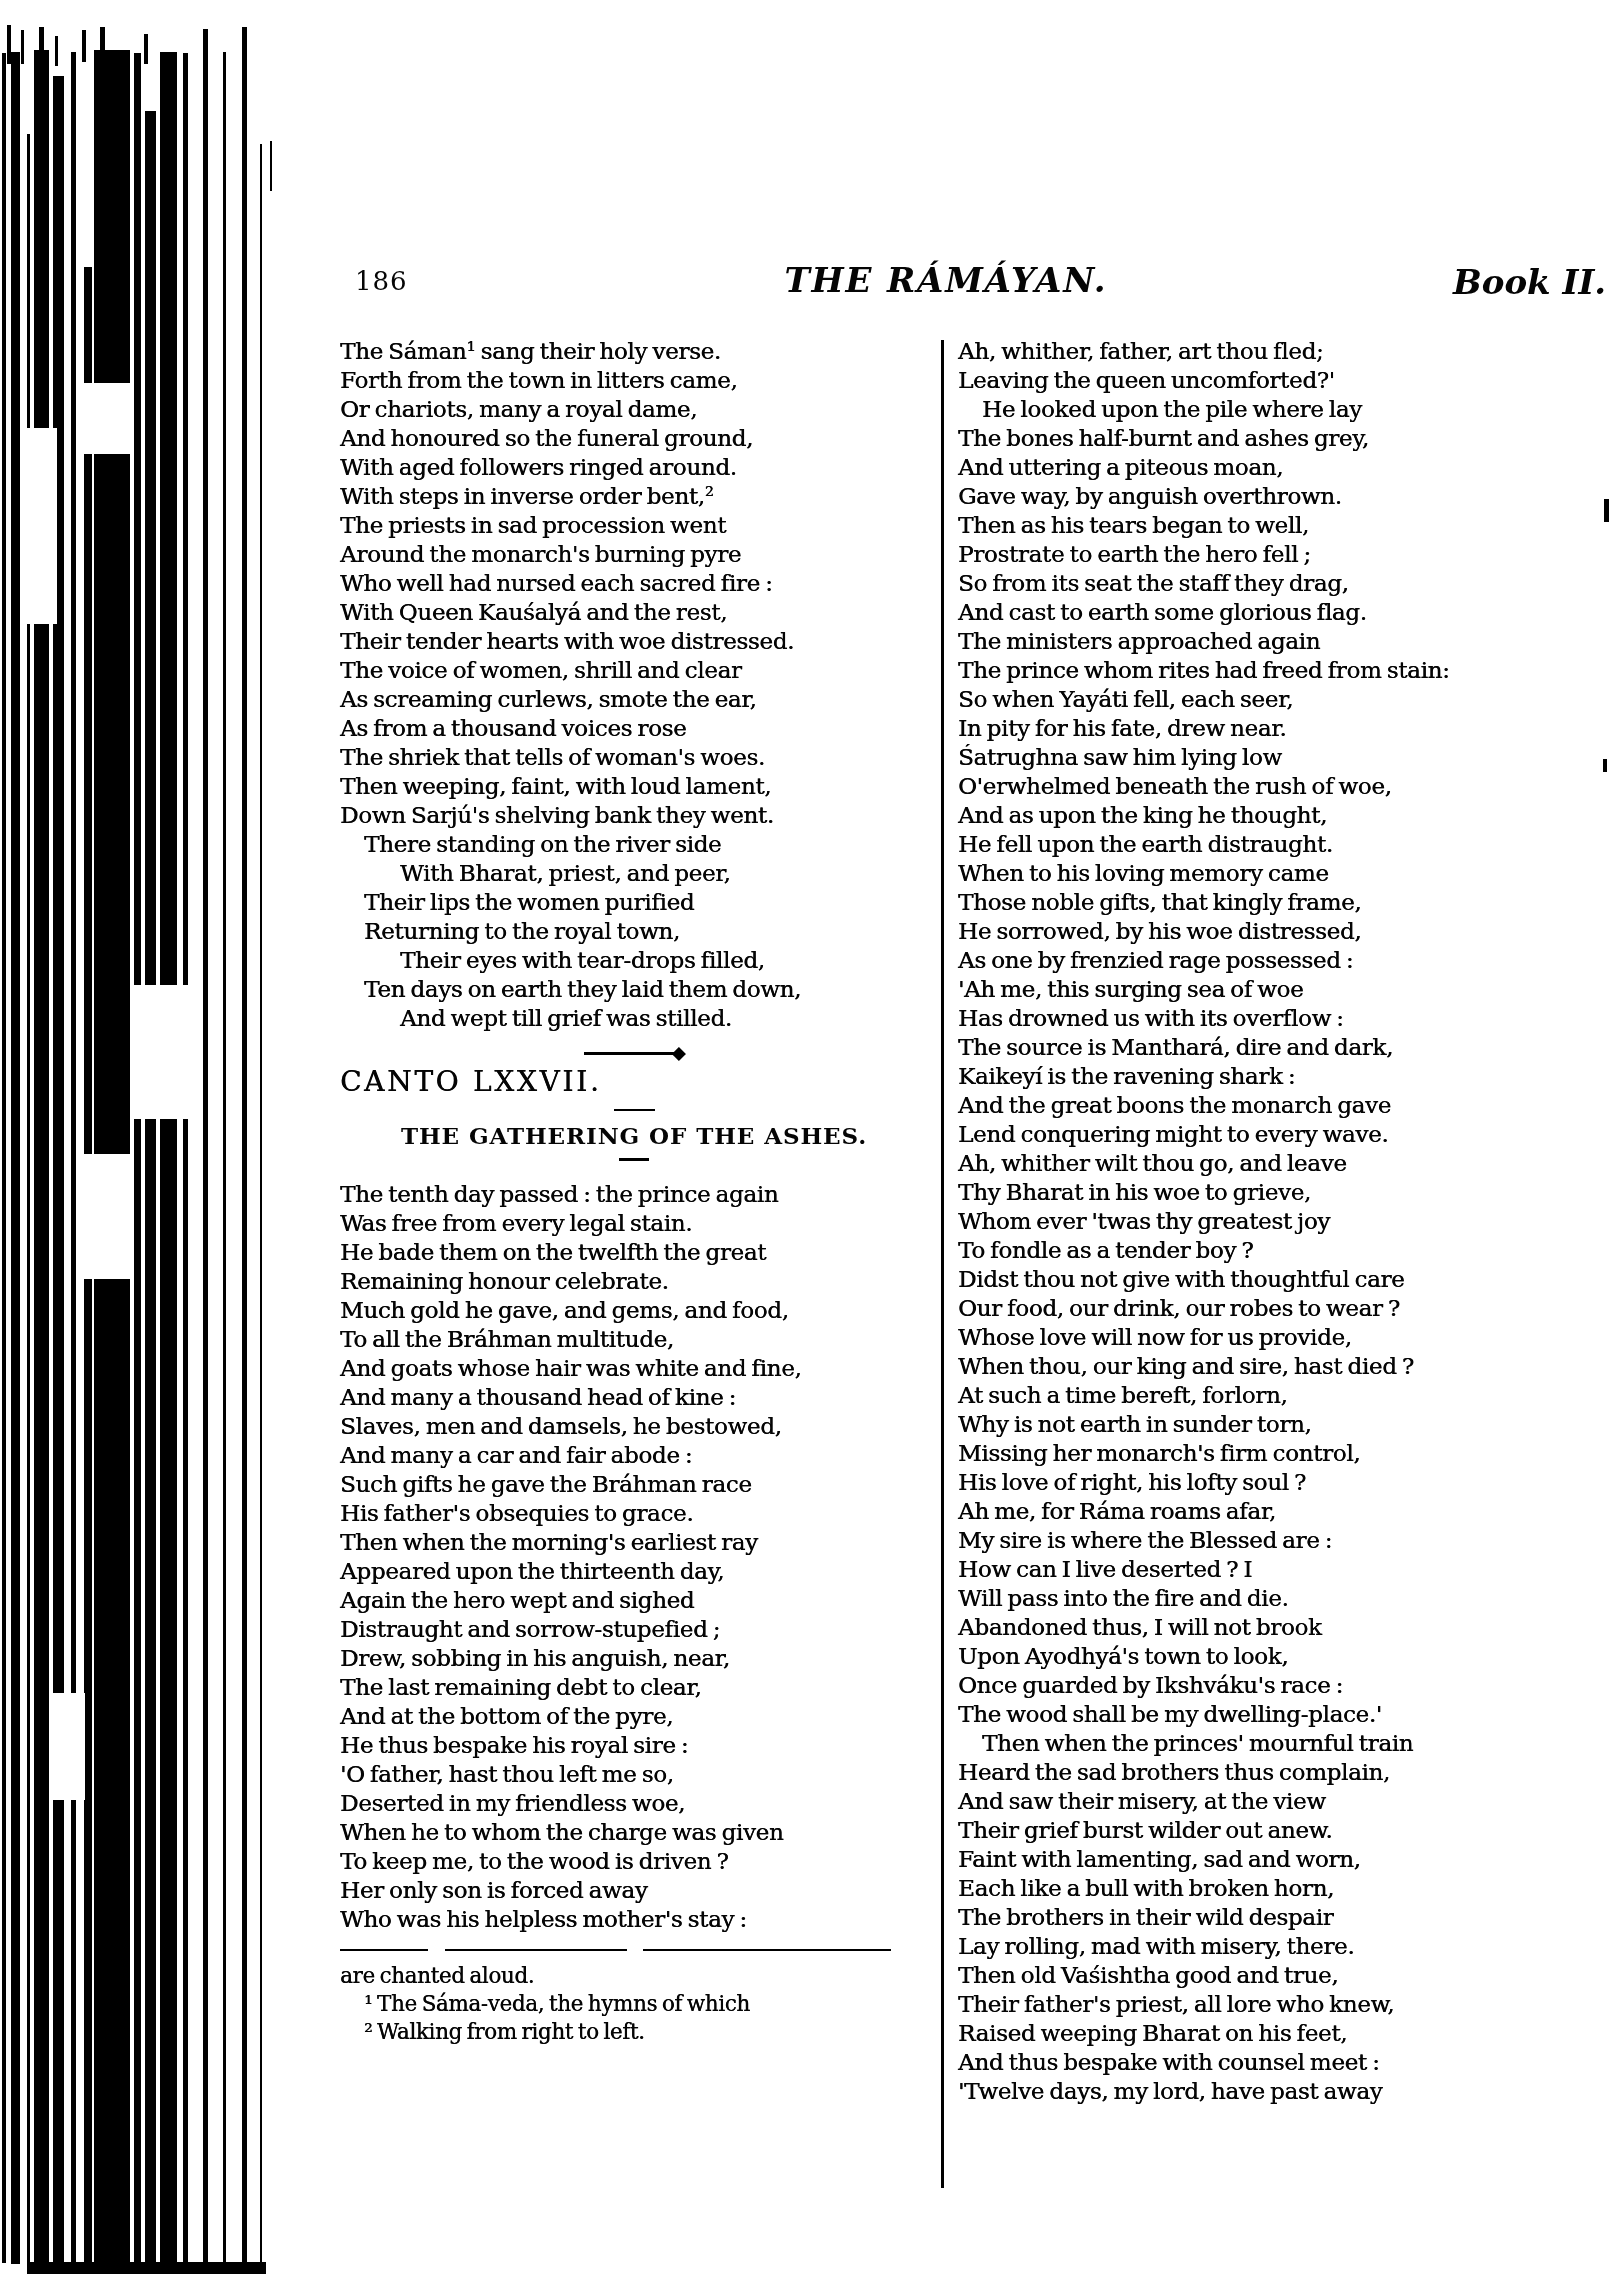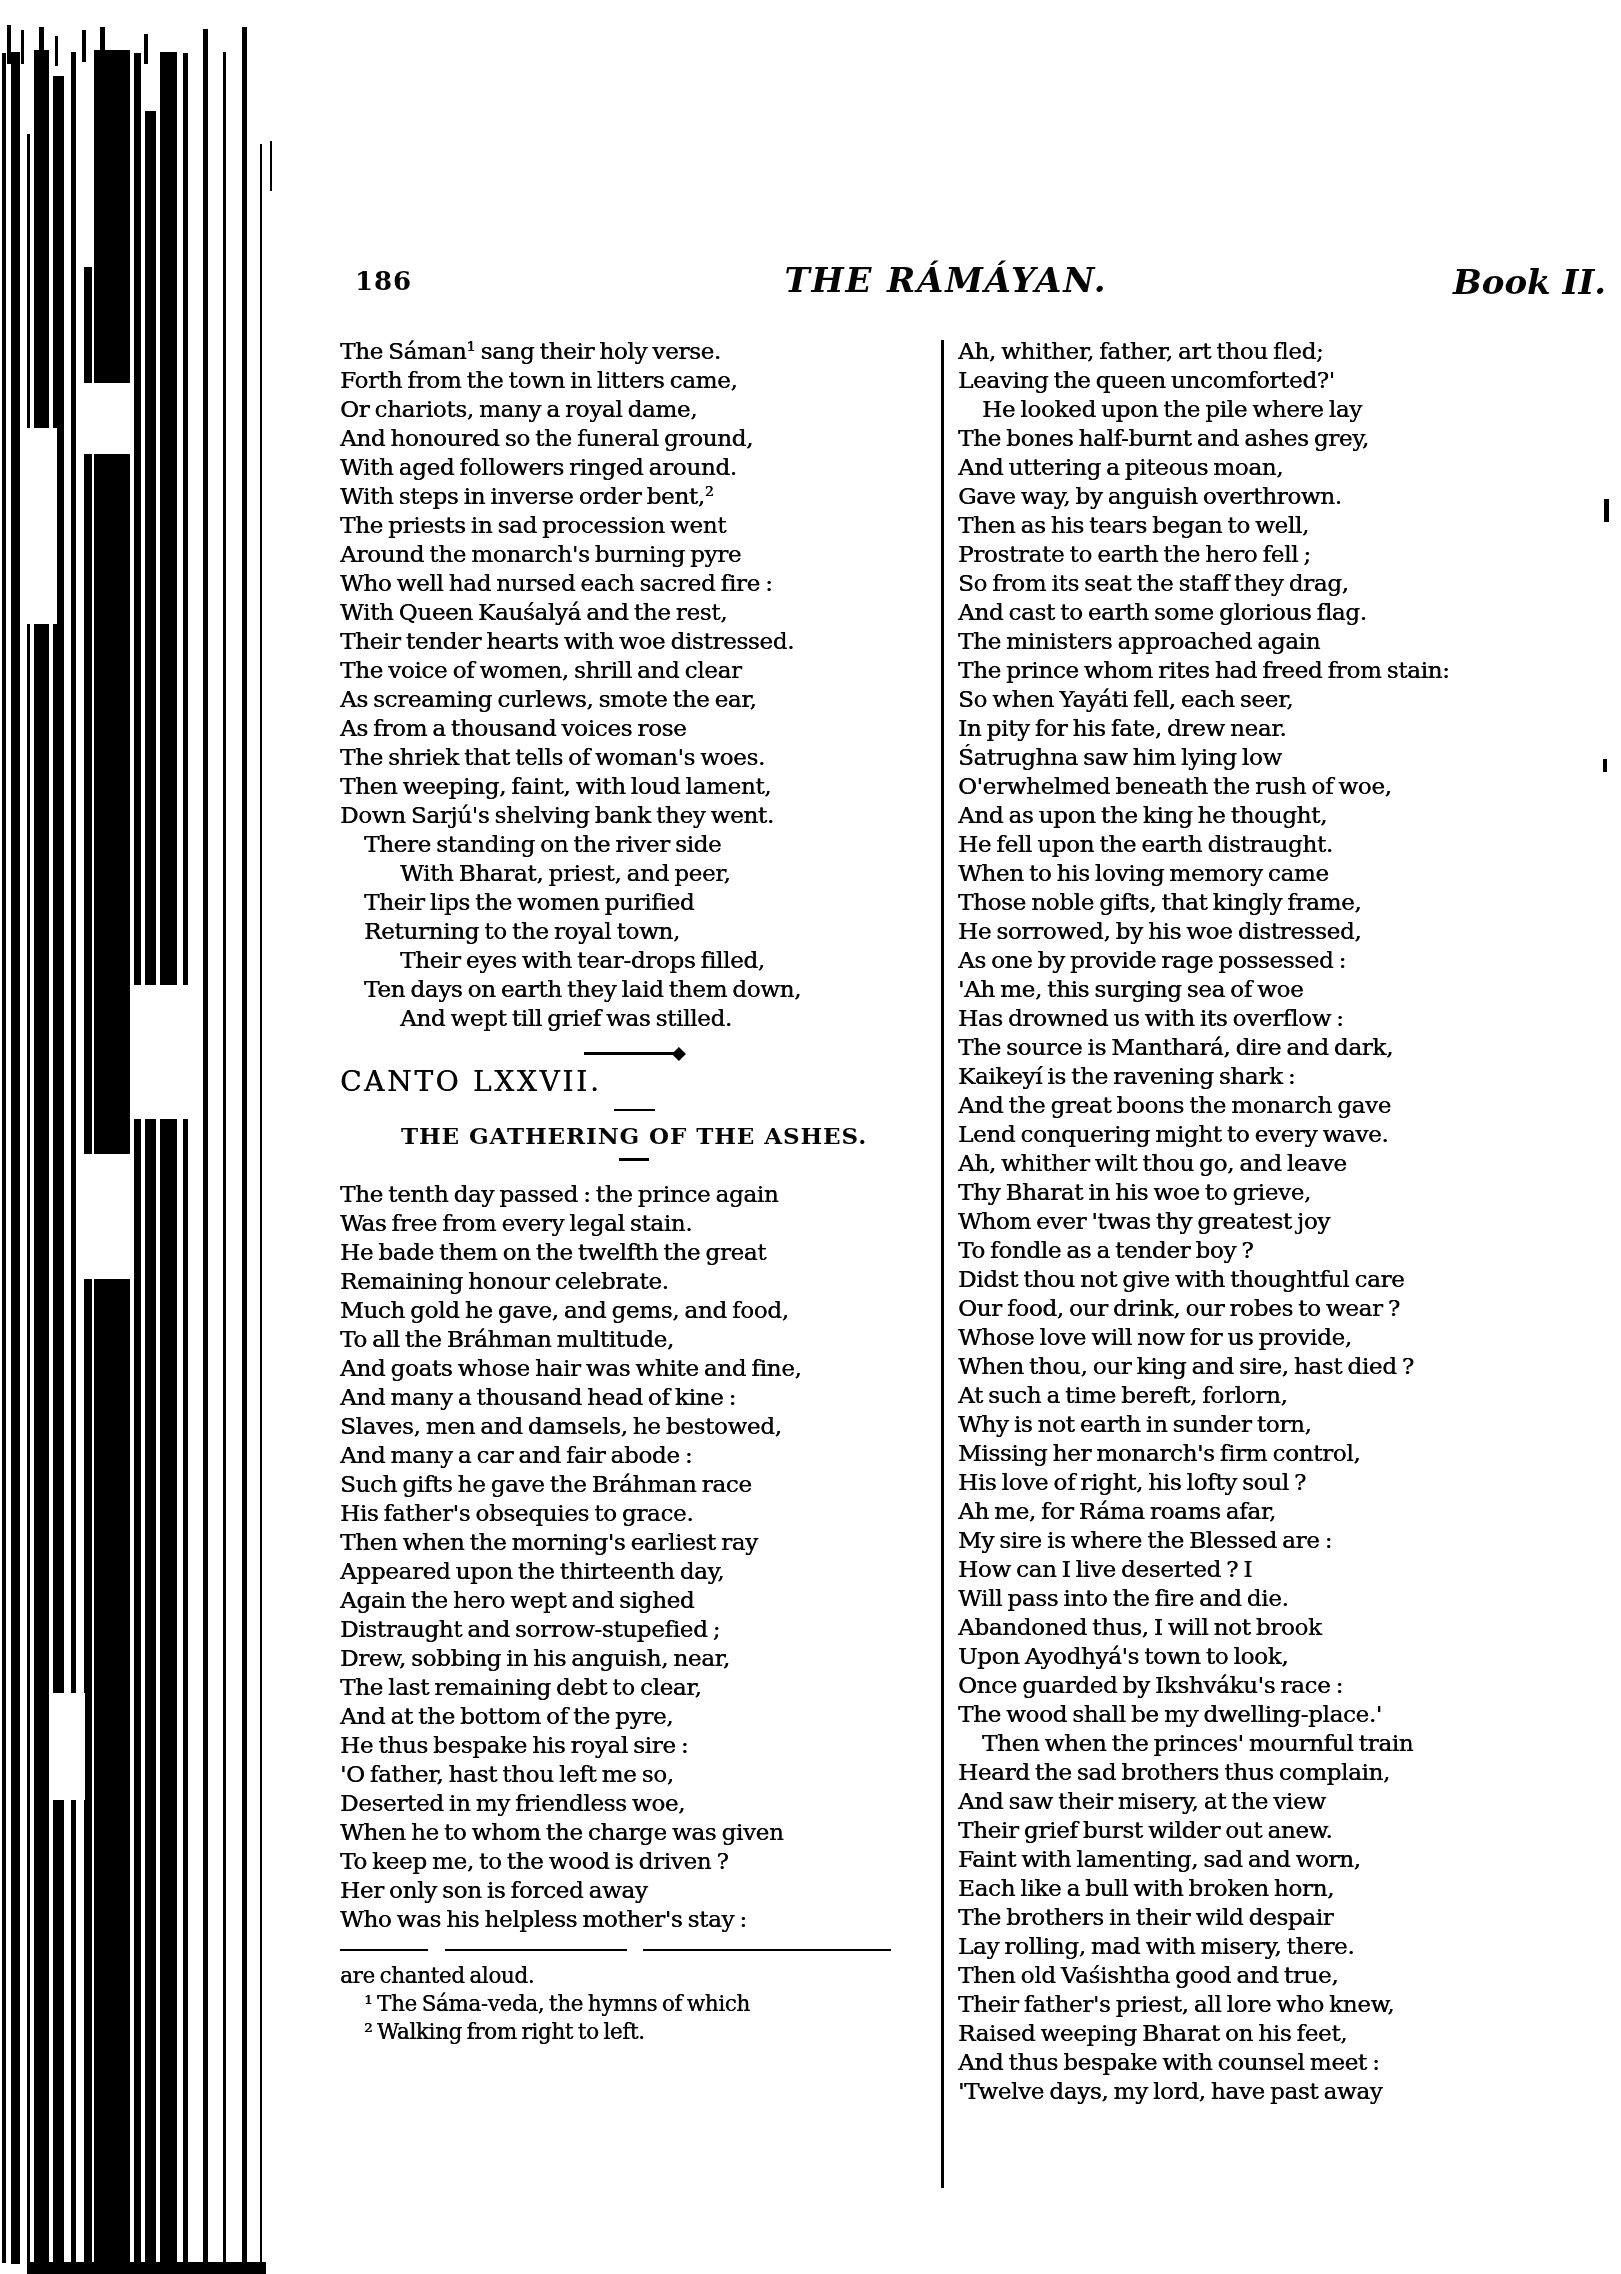--- a/index.html
+++ b/index.html
@@ -3,21 +3,21 @@
 <meta charset="utf-8">
 <style>
   html,body{margin:0;padding:0;background:#e8e8e8;}
   .page{position:relative;width:1622px;height:2274px;background:#ffffff;overflow:hidden;
         font-family:"DejaVu Serif", serif;color:#050505;}
   
   .band div{position:absolute;background:#000;}
   .band .wp{background:#fff;}
   
   .hdr span{position:absolute;white-space:nowrap;}
-  .pagenum{left:355px;top:266px;font-size:26px;font-weight:bold;letter-spacing:0.9px;}
+  .pagenum{left:355px;top:266px;font-size:26px;font-weight:normal;letter-spacing:0.9px;}
   .ptitle{left:946px;top:260px;transform:translateX(-50%);font-size:34px;font-style:italic;
           font-weight:bold;letter-spacing:1.8px;}
   .pbook{left:1453px;top:262px;font-size:34px;font-style:italic;font-weight:bold;}
   
   .col{position:absolute;top:337px;}
   .col.left{left:340px;width:588px;}
   .col.right{left:958px;width:446px;}
   .divider{position:absolute;left:941px;top:340px;width:2.7px;height:1848px;background:#000;}
   .line{font-size:23px;line-height:29px;white-space:nowrap;letter-spacing:-0.3px;
         word-spacing:-1.8px;text-shadow:0.4px 0 0 currentColor;}
@@ -183,21 +183,21 @@
         <div class="line">The prince whom rites had freed from stain:</div>
         <div class="line">So when Yayáti fell, each seer,</div>
         <div class="line">In pity for his fate, drew near.</div>
         <div class="line">Śatrughna saw him lying low</div>
         <div class="line">O'erwhelmed beneath the rush of woe,</div>
         <div class="line">And as upon the king he thought,</div>
         <div class="line">He fell upon the earth distraught.</div>
         <div class="line">When to his loving memory came</div>
         <div class="line">Those noble gifts, that kingly frame,</div>
         <div class="line">He sorrowed, by his woe distressed,</div>
-        <div class="line">As one by provide rage possessed :</div>
+        <div class="line">As one by frenzied rage possessed :</div>
         <div class="line">'Ah me, this surging sea of woe</div>
         <div class="line">Has drowned us with its overflow :</div>
         <div class="line">The source is Manthará, dire and dark,</div>
         <div class="line">Kaikeyí is the ravening shark :</div>
         <div class="line">And the great boons the monarch gave</div>
         <div class="line">Lend conquering might to every wave.</div>
         <div class="line">Ah, whither wilt thou go, and leave</div>
         <div class="line">Thy Bharat in his woe to grieve,</div>
         <div class="line">Whom ever 'twas thy greatest joy</div>
         <div class="line">To fondle as a tender boy ?</div>

